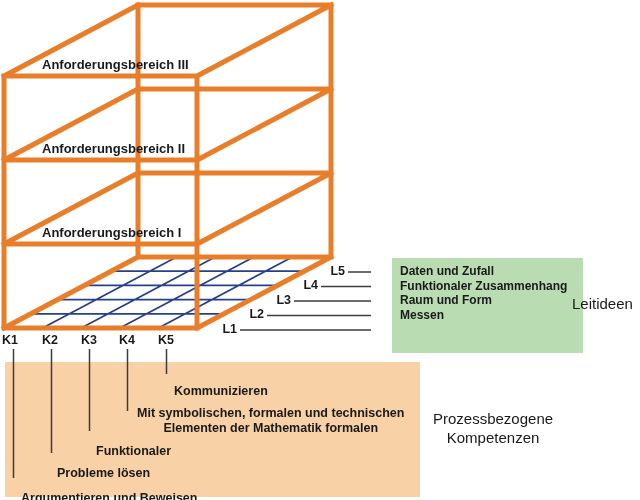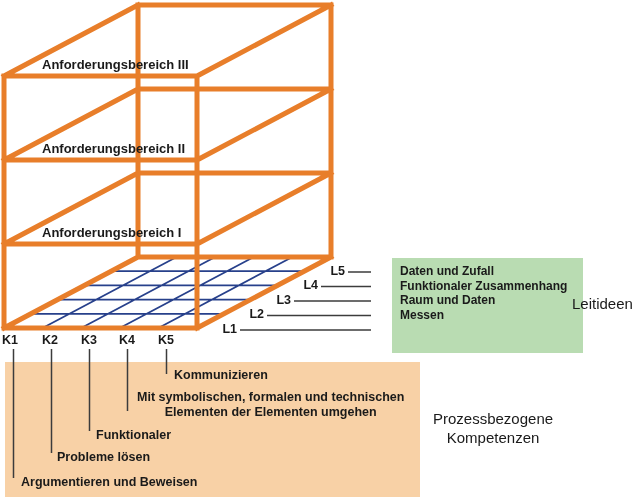--- a/index.html
+++ b/index.html
@@ -18,32 +18,32 @@
   svg.overlay{position:absolute;left:0;top:0;z-index:2;pointer-events:none;}
   .stroke-orange{stroke:var(--orange);stroke-width:5;fill:none;stroke-linecap:square;}
   .stroke-blue{stroke:var(--blue);stroke-width:1.8;fill:none;}
   .stroke-gray{stroke:var(--line);stroke-width:1.5;fill:none;}
   .txt{position:absolute;z-index:3;white-space:nowrap;text-align:center;}
   .ab-label{left:42px;font:700 13px/16px "Liberation Sans",sans-serif;}
   .tick{width:26px;font:700 12.5px/13px "Liberation Sans",sans-serif;}
   .k-tick{text-align:left;top:334px;}
   .l-tick{text-align:right;}
   .green-line{font:700 12px/14.5px "Liberation Sans",sans-serif;white-space:nowrap;}
-  .k-text{font:700 12.5px/14.5px "Liberation Sans",sans-serif;}
+  .k-text{font:700 12.5px/14.5px "Liberation Sans",sans-serif;margin-top:16px;}
   .side-title{font:400 15px/19px "Liberation Sans",sans-serif;}
 </style>
 </head>
 <body>
 
 <div id="stage">
 
   <div id="green-box" class="box">
     <div class="green-line">Daten und Zufall</div>
     <div class="green-line">Funktionaler Zusammenhang</div>
-    <div class="green-line">Raum und Daten</div>
+    <div class="green-line">Raum und Form</div>
     <div class="green-line">Messen</div>
   </div>
   <div id="peach-box" class="box"></div>
 
   <svg class="overlay" width="640" height="500" viewBox="0 0 640 500">
 
     <path class="stroke-blue" d="
       M30.8 313.8 H223.8 M57.6 299.6 H250.6 M84.4 285.4 H277.4 M111.2 271.2 H304.2
       M42.6 328 L176.6 257 M81.2 328 L215.2 257 M119.8 328 L253.8 257 M158.4 328 L292.4 257"></path>
 
@@ -73,21 +73,21 @@
 
   <div class="txt tick k-tick" style="left:2px">K1</div>
   <div class="txt tick k-tick" style="left:42px">K2</div>
   <div class="txt tick k-tick" style="left:81px">K3</div>
   <div class="txt tick k-tick" style="left:119px">K4</div>
   <div class="txt tick k-tick" style="left:158px">K5</div>
 
   <div class="txt k-text" style="left:174px;top:368px">Kommunizieren</div>
   <div class="txt k-text" style="left:137px;top:390px">
     <span style="display:block">Mit symbolischen, formalen und technischen</span>
-    <span style="display:block">Elementen der Elementen umgehen</span>
+    <span style="display:block">Elementen der Mathematik formalen</span>
   </div>
   <div class="txt k-text" style="left:96px;top:428px">Funktionaler</div>
   <div class="txt k-text" style="left:57px;top:450px">Probleme lösen</div>
   <div class="txt k-text" style="left:21px;top:475px">Argumentieren und Beweisen</div>
 
   <div class="txt side-title" style="left:572px;top:294px">Leitideen</div>
   <div class="txt side-title" style="left:433px;top:409px">
     <span style="display:block">Prozessbezogene</span>
     <span style="display:block">Kompetenzen</span>
   </div>

